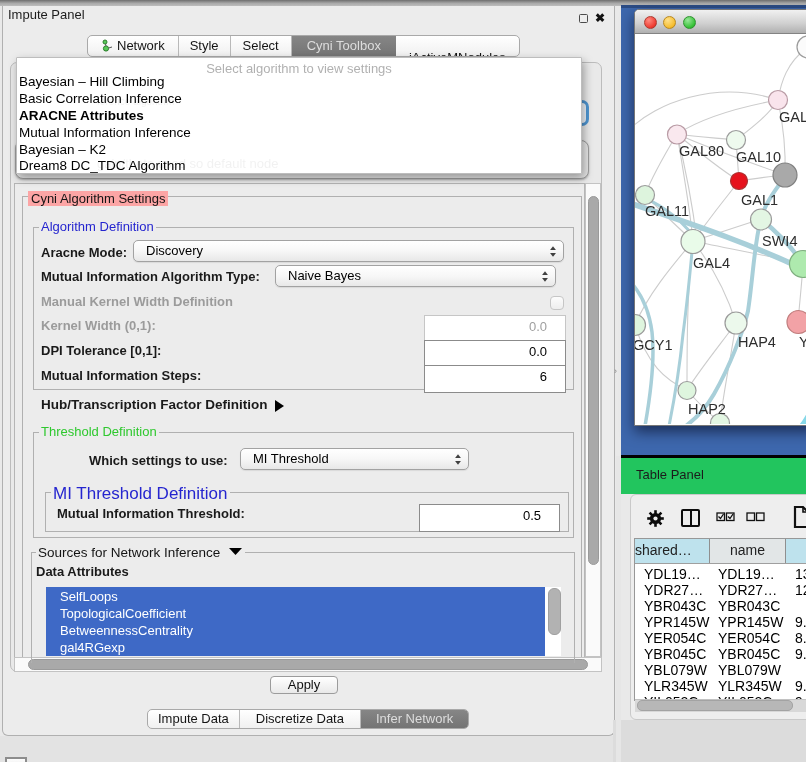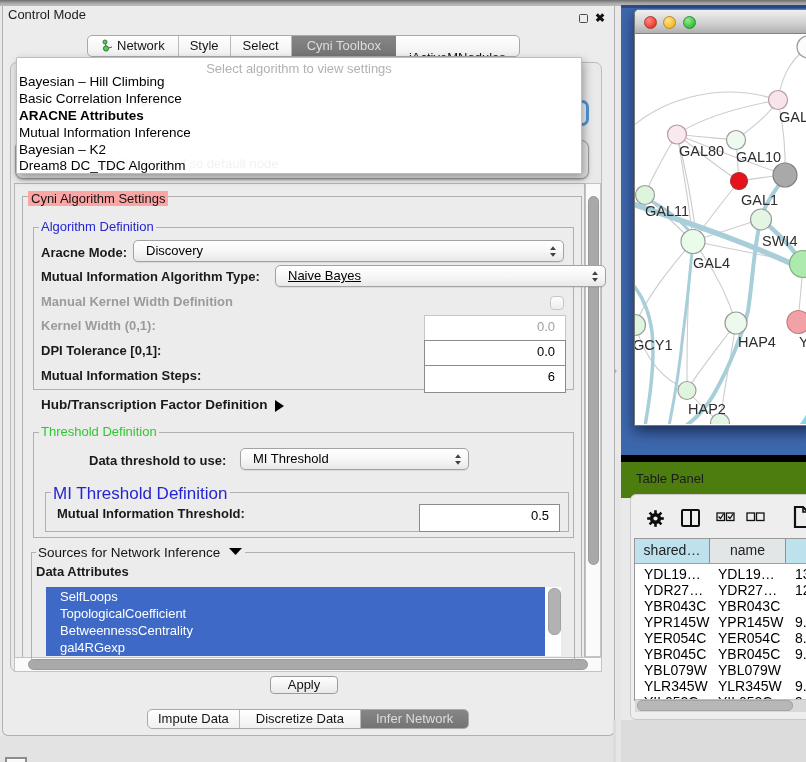--- a/index.html
+++ b/index.html
@@ -42,43 +42,43 @@
      border:1px solid #9a9a9a;border-radius:6px;}
   
   .group{border:1px solid #b0b0b0;}
   .lbl{position:absolute;font-size:13px;font-weight:bold;color:#1a1a1a;white-space:nowrap;}
   .lbl.dis{color:#9b9b9b;}
   .combo{position:absolute;box-sizing:border-box;height:22px;border:1px solid #a2a2a2;border-radius:5px;
      background:linear-gradient(#ffffff,#f7f7f7 50%,#e8e8e8);font-size:13px;color:#000;
      line-height:20px;padding-left:12px;box-shadow:0 1px 1px rgba(0,0,0,.08);}
   .combo .arr{position:absolute;right:6px;top:2.5px;width:8px;height:15px;}
   .tf{position:absolute;box-sizing:border-box;height:28px;background:#ffffff;font-size:13px;
-     text-align:right;line-height:21px;padding-right:10px;}
+     text-align:right;line-height:21px;padding-right:18px;}
   .tf.en{border:1px solid #8b8b8b;color:#000;}
   .tf.dis{border:1px solid #c6c6c6;color:#9f9f9f;}
   
   .popup{left:16px;top:57px;width:564px;height:115px;background:#ffffff;
      border:1px solid #bdbdbd;border-radius:1px;box-shadow:2px 4px 10px rgba(0,0,0,.35);}
   .popup .hd{position:absolute;left:0;top:3px;width:100%;text-align:center;
      font-size:13px;color:#b1b1b1;}
   .pi{position:absolute;left:2px;font-size:13.5px;color:#000;white-space:nowrap;}
   
   .apply{left:270px;top:676px;width:66px;height:16px;border:1px solid #9c9c9c;
      border-radius:4px;background:linear-gradient(#ffffff,#e9e9e9);
      font-size:13px;color:#111;text-align:center;line-height:16px;}
   .btabs{left:147px;top:709px;height:18px;display:flex;border:1px solid #a9a9a9;
      border-radius:5px;overflow:hidden;background:linear-gradient(#ffffff,#f0f0f0);}
   .btab{height:18px;line-height:18px;font-size:13px;color:#141414;
      padding:0 13px;border-right:1px solid #b9b9b9;white-space:nowrap;}
   .btab.sel{background:linear-gradient(#868686,#747474);color:#dddddd;border-right:none;}
   
   .desktop{left:621px;top:5px;width:185px;height:450px;background:#3d67ad;
      border-top:3px solid #2c4c85;}
-  .tpbar{left:621px;top:455px;width:185px;height:36px;background:#4d7c0f;
-     border-top:7px solid #000000;}
+  .tpbar{left:621px;top:455px;width:185px;height:36px;background:#22c55e;
+     border-top:3px solid #000000;}
   .tpbar span{position:absolute;left:15px;top:9px;font-size:13px;color:#1c1c1c;}
   .tpwin{left:630px;top:494px;width:185px;height:224px;background:#eeeeee;
      border:1px solid #c9c9c9;border-radius:6px;}
   .netwin{left:634px;top:9px;width:180px;height:415px;background:#ffffff;
      border:1px solid #777777;border-radius:5px 5px 0 0;
      box-shadow:0 6px 14px rgba(0,0,20,.55);}
   .nettitle{left:0;top:0;width:100%;height:23px;border-radius:4px 4px 0 0;
      background:linear-gradient(#f1f1f1,#cfcfcf 60%,#b0b0b0);
      border-bottom:1px solid #838383;}
   .tl{position:absolute;top:5.5px;width:11px;height:11px;border-radius:50%;}
@@ -86,21 +86,21 @@
      background:linear-gradient(#fdfdfd,#e2e2e2);}
   .lightrow{font-size:13px;color:#fff;white-space:nowrap;position:absolute;left:14px;}
   .tcol{font-size:14px;color:#000;line-height:16px;white-space:nowrap;}
 </style>
 </head>
 <body>
 <div class="app">
   <div class="abs topstrip"></div>
 
   <div class="abs cp"></div>
-  <div class="abs cp-title">Control Mode</div>
+  <div class="abs cp-title">Impute Panel</div>
   <div class="abs btn-float"></div>
   <div class="abs btn-close">✖</div>
 
   <div class="abs tabbar">
     <div class="tab" id="tab-net" style="padding:0 13px;"><svg width="13" height="13" viewBox="0 0 13 13" style="vertical-align:-2px;margin-right:3px">
           <circle cx="4" cy="3" r="2" fill="#57c957" stroke="#2e7d2e"></circle>
           <circle cx="5" cy="9.5" r="2.6" fill="#57c957" stroke="#2e7d2e"></circle>
           <line x1="4.5" y1="5" x2="5" y2="7" stroke="#555" stroke-width="1"></line>
           <line x1="7.5" y1="9" x2="11" y2="8" stroke="#555" stroke-width="1"></line>
         </svg>Network</div>
@@ -130,21 +130,21 @@
     <div class="abs" style="left:39px;top:219px;background:#ececec;padding:0 2px;font-size:13px;color:#2525cf;">Algorithm Definition</div>
 
     <div class="lbl" style="left:41px;top:245px;">Aracne Mode:</div>
     <div class="combo" style="left:133px;top:240px;width:431px;">Discovery
       <svg class="arr" viewBox="0 0 9 16">
           <path d="M4.5 2 L7.8 6.2 H1.2 Z" fill="#404040"></path>
           <path d="M4.5 14 L7.8 9.8 H1.2 Z" fill="#404040"></path>
         </svg>
     </div>
     <div class="lbl" style="left:41px;top:269px;">Mutual Information Algorithm Type:</div>
-    <div class="combo" style="left:275px;top:265px;width:331px;text-decoration:underline;">Naive Bayes
+    <div class="combo" style="left:275px;top:265px;width:281px;">Naive Bayes
       <svg class="arr" viewBox="0 0 9 16">
           <path d="M4.5 2 L7.8 6.2 H1.2 Z" fill="#404040"></path>
           <path d="M4.5 14 L7.8 9.8 H1.2 Z" fill="#404040"></path>
         </svg>
     </div>
     <div class="lbl dis" style="left:41px;top:294px;">Manual Kernel Width Definition</div>
     <div class="abs" style="left:550px;top:296px;width:12px;height:12px;border:1.5px solid #c6c6c6;border-radius:4px;background:linear-gradient(#fcfcfc,#eeeeee);"></div>
     <div class="lbl dis" style="left:41px;top:318px;">Kernel Width (0,1):</div>
     <div class="tf dis" style="left:424px;top:315px;width:142px;">0.0</div>
     <div class="lbl" style="left:41px;top:343px;">DPI Tolerance [0,1]:</div>
@@ -152,21 +152,21 @@
     <div class="lbl" style="left:41px;top:368px;">Mutual Information Steps:</div>
     <div class="tf en" style="left:424px;top:365px;width:142px;">6</div>
 
     <div class="lbl" style="left:41px;top:397px;font-size:13.5px;">Hub/Transcription Factor Definition</div>
     <svg class="abs" style="left:274px;top:399px;" width="11" height="14" viewBox="0 0 11 14">
         <path d="M1 1 L10 7 L1 13 Z" fill="#000"></path>
       </svg>
 
     <div class="abs group" style="left:33px;top:432px;width:539px;height:104px;"></div>
     <div class="abs" style="left:39px;top:424px;background:#ececec;padding:0 2px;font-size:13px;color:#2ec82e;">Threshold Definition</div>
-    <div class="lbl" style="left:89px;top:453px;">Data threshold to use:</div>
+    <div class="lbl" style="left:89px;top:453px;">Which settings to use:</div>
     <div class="combo" style="left:240px;top:448px;width:229px;">MI Threshold
       <svg class="arr" viewBox="0 0 9 16">
           <path d="M4.5 2 L7.8 6.2 H1.2 Z" fill="#404040"></path>
           <path d="M4.5 14 L7.8 9.8 H1.2 Z" fill="#404040"></path>
         </svg>
     </div>
 
     <div class="abs group" style="left:45px;top:492px;width:522px;height:38px;"></div>
     <div class="abs" style="left:51px;top:484px;background:#ececec;padding:0 2px;font-size:17px;color:#2525cf;">MI Threshold Definition</div>
     <div class="lbl" style="left:57px;top:506px;">Mutual Information Threshold:</div>
@@ -323,21 +323,21 @@
     <svg class="abs" style="left:793px;top:505px;" width="16" height="24" viewBox="0 0 16 24">
       <path d="M2 2 H10 L15 7 V22 H2 Z" fill="none" stroke="#111" stroke-width="2.2"></path>
       <path d="M10 2 V7 H15" fill="none" stroke="#111" stroke-width="1.6"></path>
     </svg>
 
     <div class="abs" style="left:634px;top:538px;width:172px;height:161px;border:1px solid #989898;border-right:none;background:#ffffff;overflow:hidden;">
       <div class="abs" style="left:0;top:0;width:74px;height:24px;background:#bee2ed;border-right:1px solid #8f8f8f;"></div>
       <div class="abs" style="left:75px;top:0;width:75px;height:24px;background:#e2e6e7;border-right:1px solid #8f8f8f;"></div>
       <div class="abs" style="left:151px;top:0;width:21px;height:24px;background:#bee2ed;"></div>
       <div class="abs" style="left:0;top:24px;width:172px;height:1px;background:#9f9f9f;"></div>
-      <div class="abs" style="left:0;top:3px;width:74px;text-align:center;font-size:14px;color:#222;">shared…</div>
+      <div class="abs" style="left:0;top:3px;width:74px;text-align:left;font-size:14px;color:#222;">shared…</div>
       <div class="abs" style="left:75px;top:3px;width:75px;text-align:center;font-size:14px;color:#222;">name</div>
       <div class="abs tcol" style="left:9px;top:27px;">YDL19…<br>YDR27…<br>YBR043C<br>YPR145W<br>YER054C<br>YBR045C<br>YBL079W<br>YLR345W<br>YIL052C</div>
       <div class="abs tcol" style="left:83px;top:27px;">YDL19…<br>YDR27…<br>YBR043C<br>YPR145W<br>YER054C<br>YBR045C<br>YBL079W<br>YLR345W<br>YIL052C</div>
       <div class="abs tcol" style="left:160px;top:27px;">13<br>12<br>&nbsp;<br>9.<br>8.<br>9.<br>&nbsp;<br>9.<br>9.</div>
     </div>
     <div class="abs" style="left:635px;top:699px;width:171px;height:12px;background:#d8d8d8;border-top:1px solid #c2c2c2;"></div>
     <div class="abs" style="left:637px;top:700px;width:154px;height:9px;background:#b7b7b7;border:1px solid #a3a3a3;border-radius:5px;"></div>
   </div>
 
   <div class="abs" style="left:613px;top:720px;width:193px;height:42px;background:#dcdcdc;"></div>

